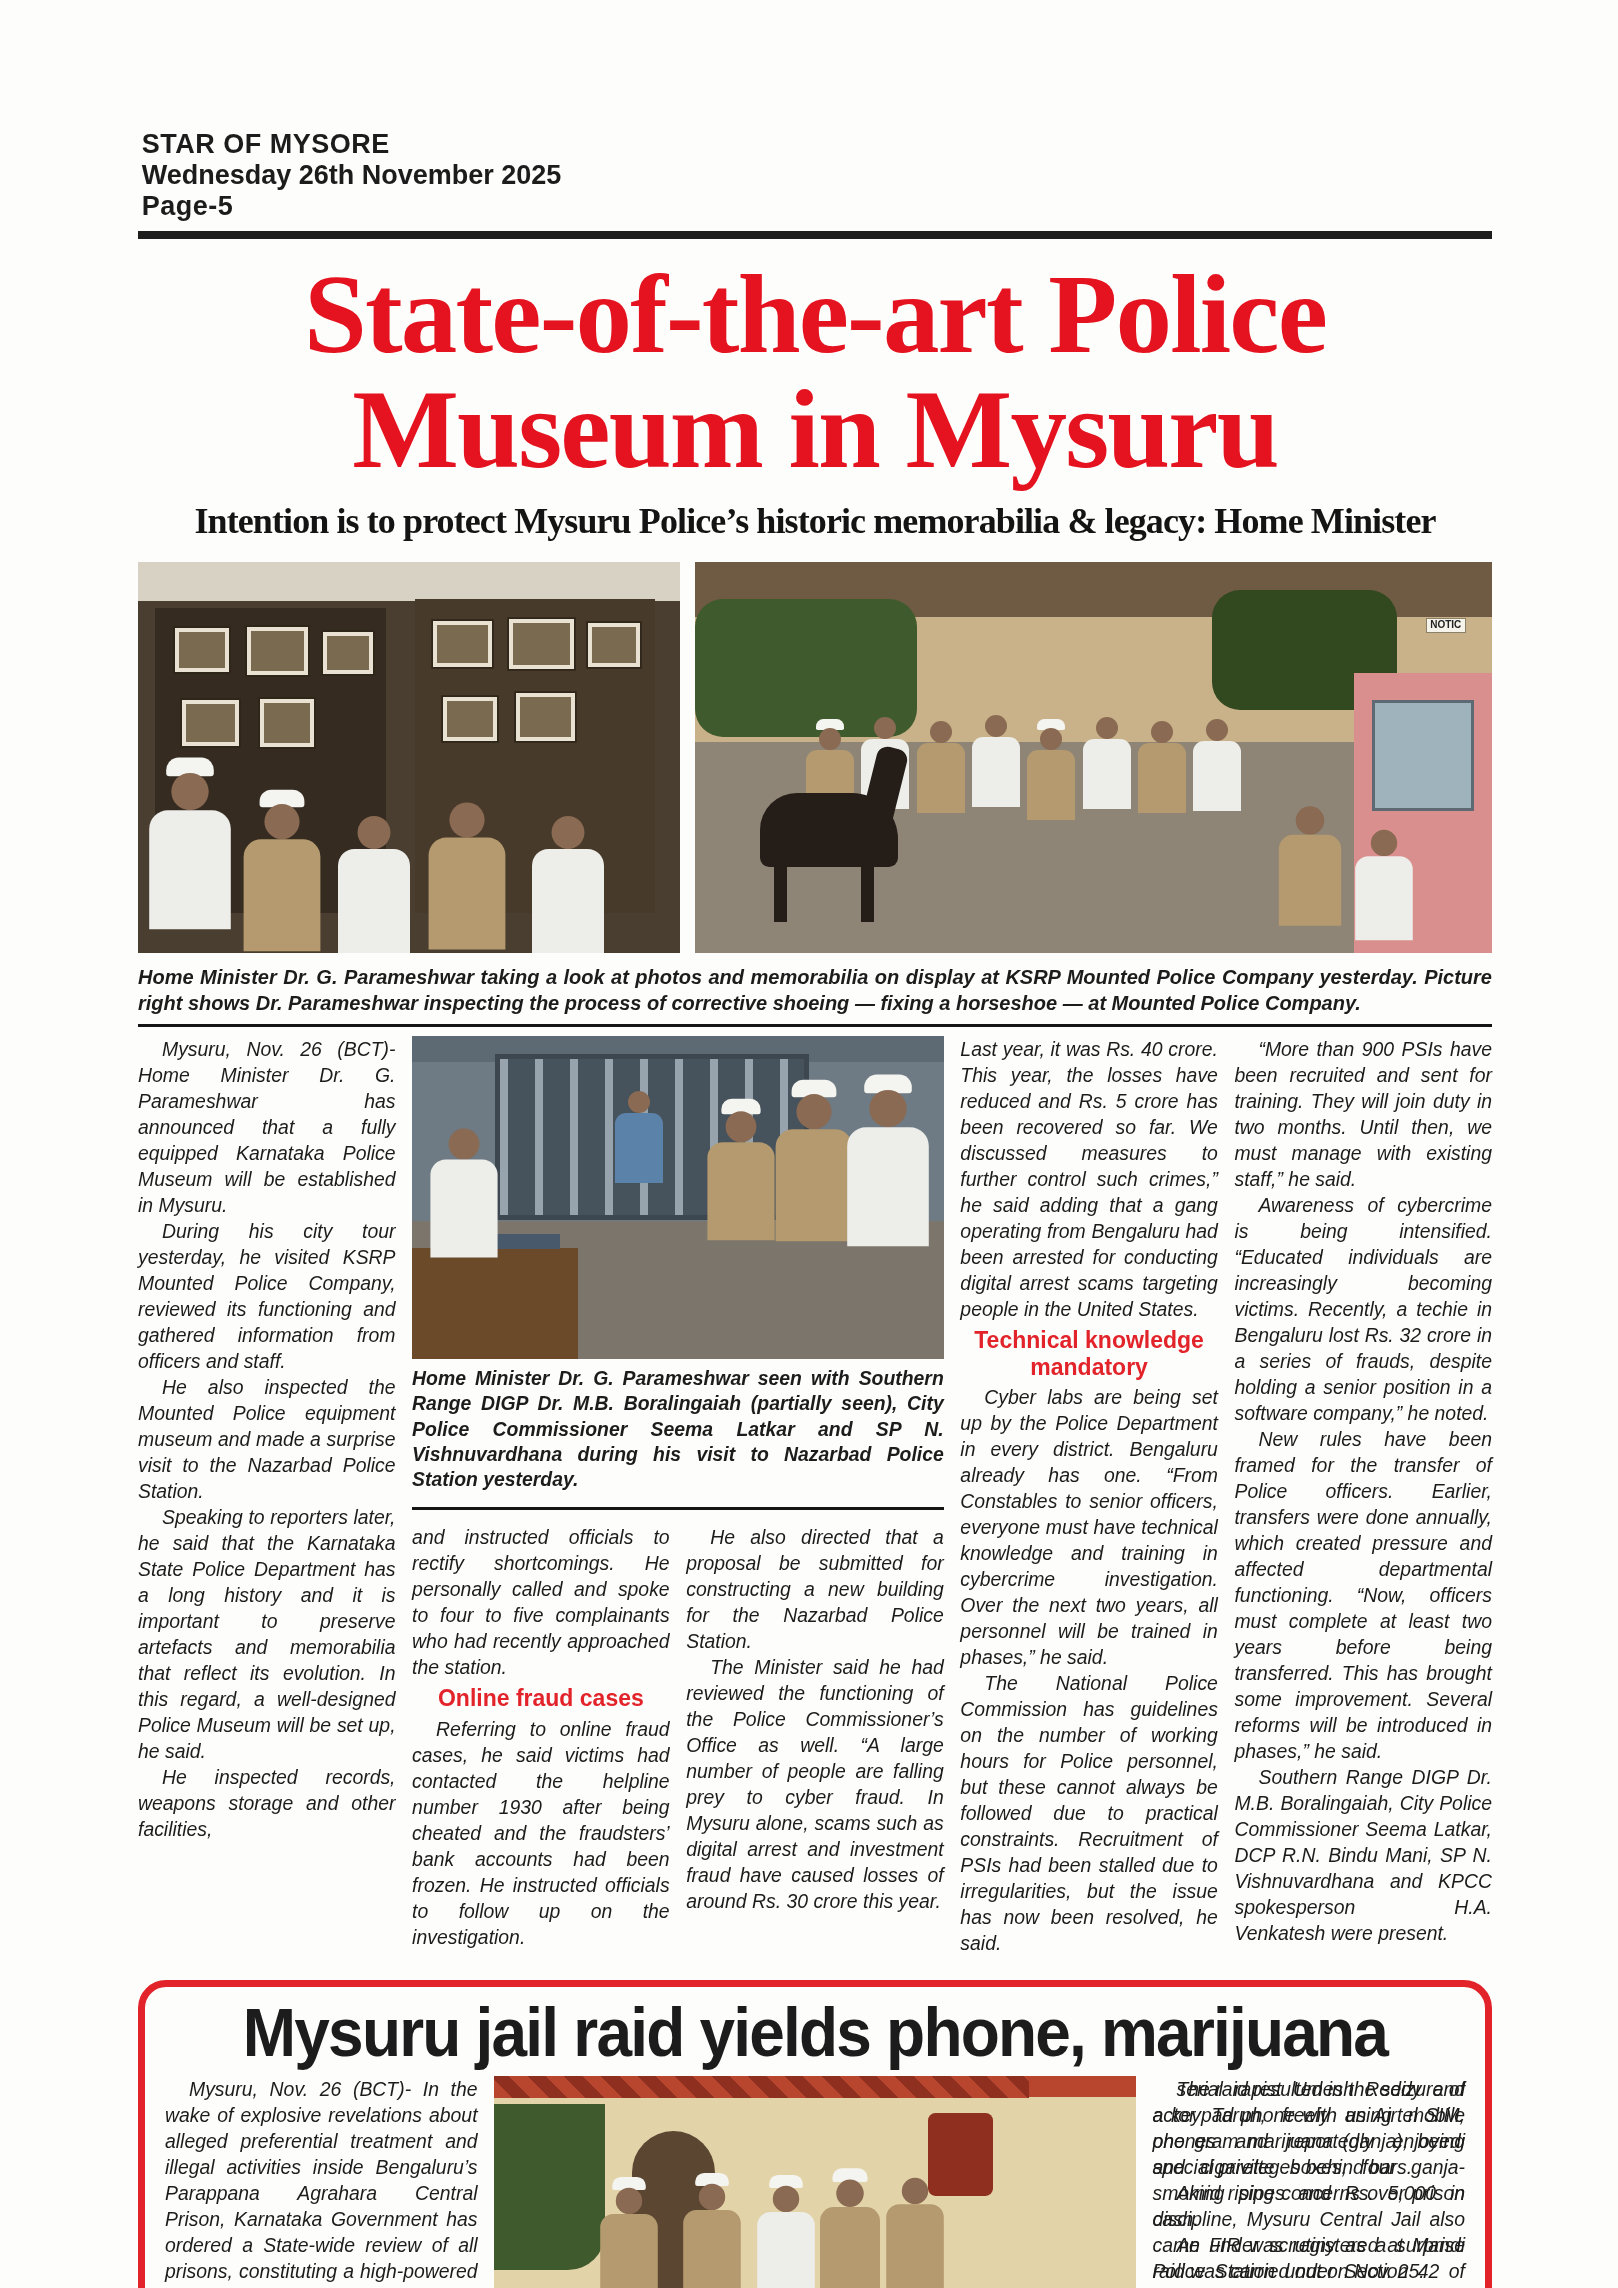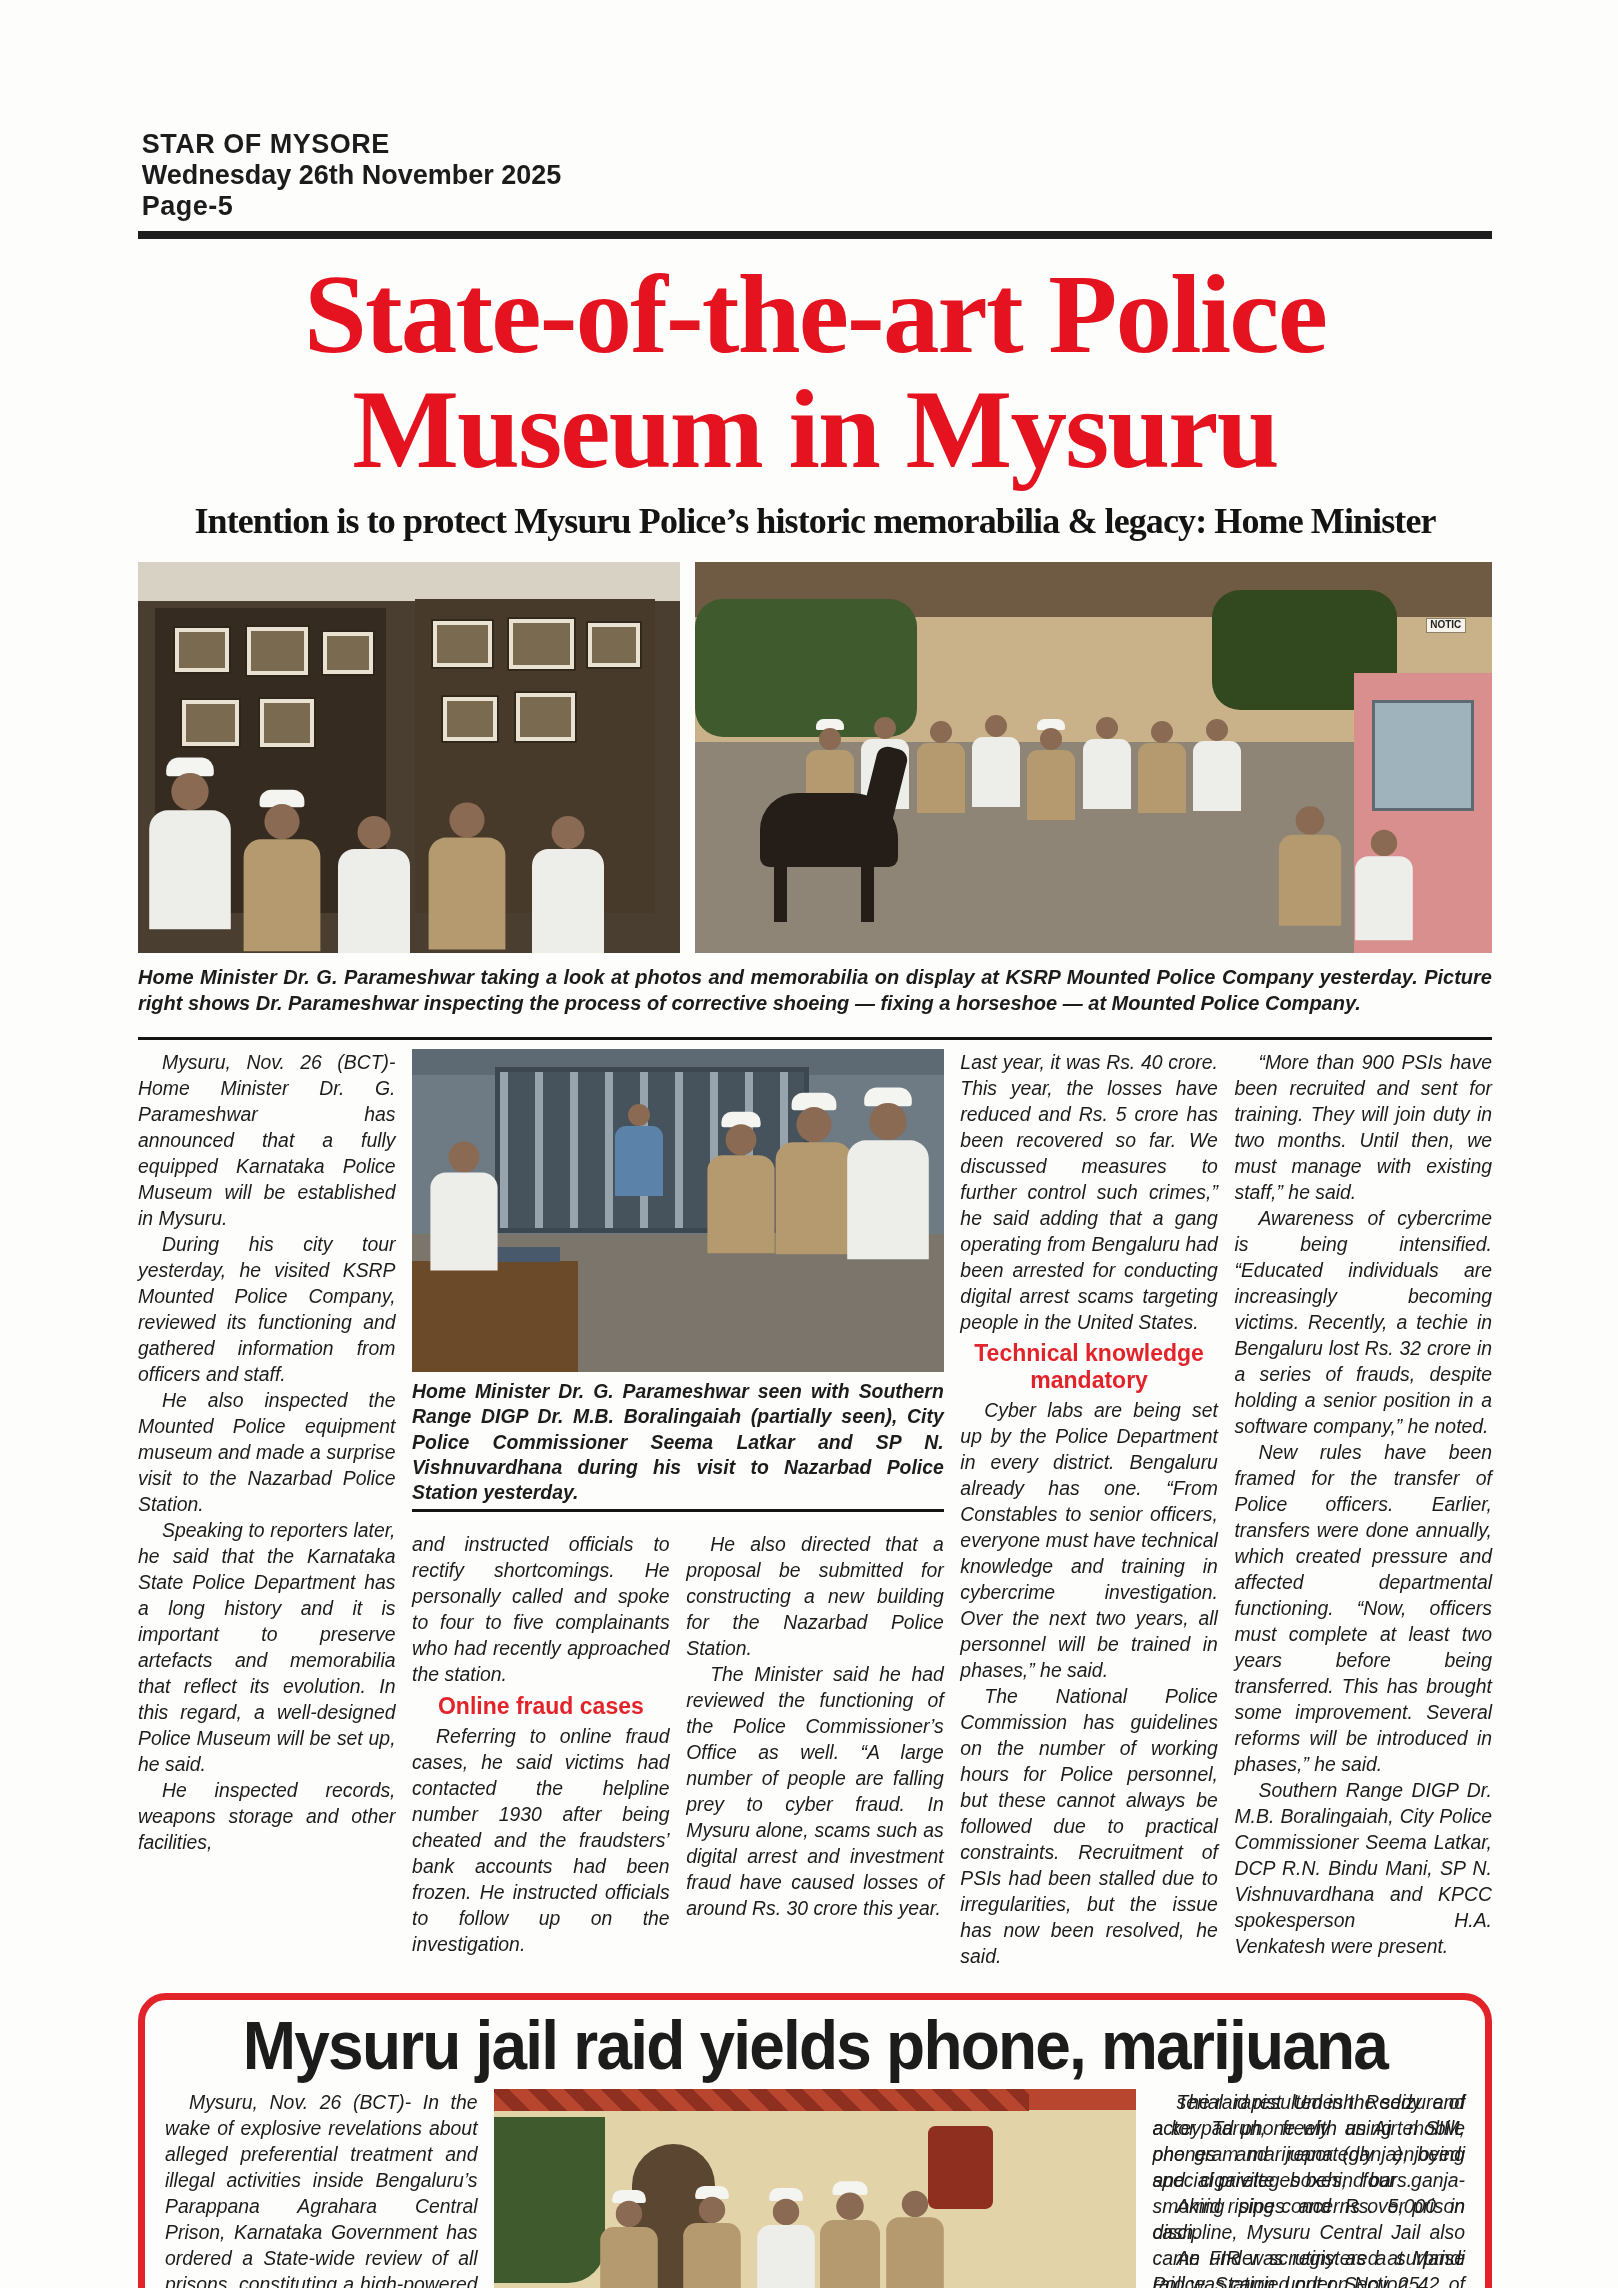--- a/index.html
+++ b/index.html
@@ -32,34 +32,34 @@
   .frame{background:#7a6a50;border:4.6px solid #e9e2d2;box-shadow:0 0 0 1.8px #2e2619;}
   .fig{position:absolute;}
   .fig b{display:block;width:22px;height:22px;border-radius:50%;background:#8a6a52;margin:0 auto;}
   .fig s{display:block;width:48px;height:70px;border-radius:11px 11px 0 0;background:#b49a6e;}
   .fig.white s{background:#ededea;}
   .fig.blue s{background:#5b82a8;}
   .fig .cap{display:block;width:28px;height:11px;border-radius:7.4px 7.4px 1.8px 1.8px;background:#f4f4f0;margin:0 auto -1.8px auto;}
   .bars{background:repeating-linear-gradient(90deg,#97a4ae 0 8.3px,#46525c 8.3px 35px);}
   .caption{font-weight:bold;font-style:italic;font-size:20px;line-height:1.3;text-align:justify;}
   .caption.small{font-size:19.4px;}
-  .underline{border-bottom:3.7px solid #151515;padding-bottom:21px;margin-bottom:9.2px;}
+  .underline{border-bottom:3.7px solid #151515;padding-bottom:8px;margin-bottom:9.2px;}
   
   .story{display:grid;grid-template-columns:repeat(5,1fr);column-gap:16.6px;margin-top:3.7px;}
   .story .c1{grid-column:1;grid-row:1/3;}
   .story .midblock{grid-column:2/4;grid-row:1;}
   .story .c2{grid-column:2;grid-row:2;}
   .story .c3{grid-column:3;grid-row:2;}
   .story .c4{grid-column:4;grid-row:1/3;}
   .story .c5{grid-column:5;grid-row:1/3;}
   .col p{font-size:19.4px;line-height:1.34;text-align:justify;font-style:italic;}
   .col p.ind{text-indent:24px;}
   .redsub{color:var(--red);font-size:23px;font-weight:bold;text-align:center;line-height:1.15;margin:5.5px 0 3.7px 0;}
   .photo-mid{width:100%;height:323px;background:linear-gradient(#5d6a74 0 8%,#6e7a84 8% 100%);margin-bottom:7.4px;}
-  .midblock .caption{border-bottom:3.7px solid #151515;padding-bottom:4px;margin-bottom:7.4px;}
+  .midblock .caption{border-bottom:3.7px solid #151515;padding-bottom:15px;margin-bottom:7.4px;}
   
   .jailbox{border:7.4px solid var(--red);border-radius:28px;margin-top:24px;padding:13px 20px 18.5px 20px;}
   .jail-headline{font-weight:bold;font-size:64px;letter-spacing:-1.8px;text-align:center;line-height:1.05;
      margin-bottom:9.2px;transform:scaleY(1.06);}
   .jailgrid{display:grid;grid-template-columns:repeat(4,1fr);column-gap:16.6px;}
   .jailgrid .j1{grid-column:1;grid-row:1/3;}
   .jailgrid .jmid{grid-column:2/4;grid-row:1;}
   .jailgrid .j4{grid-column:4;grid-row:1/3;}
   .photo-jail{width:100%;height:298px;background:
      linear-gradient(#b8452e 0 7%,#e3d3a8 7% 74%,#b9b4a8 74% 100%);margin-bottom:5.5px;}

